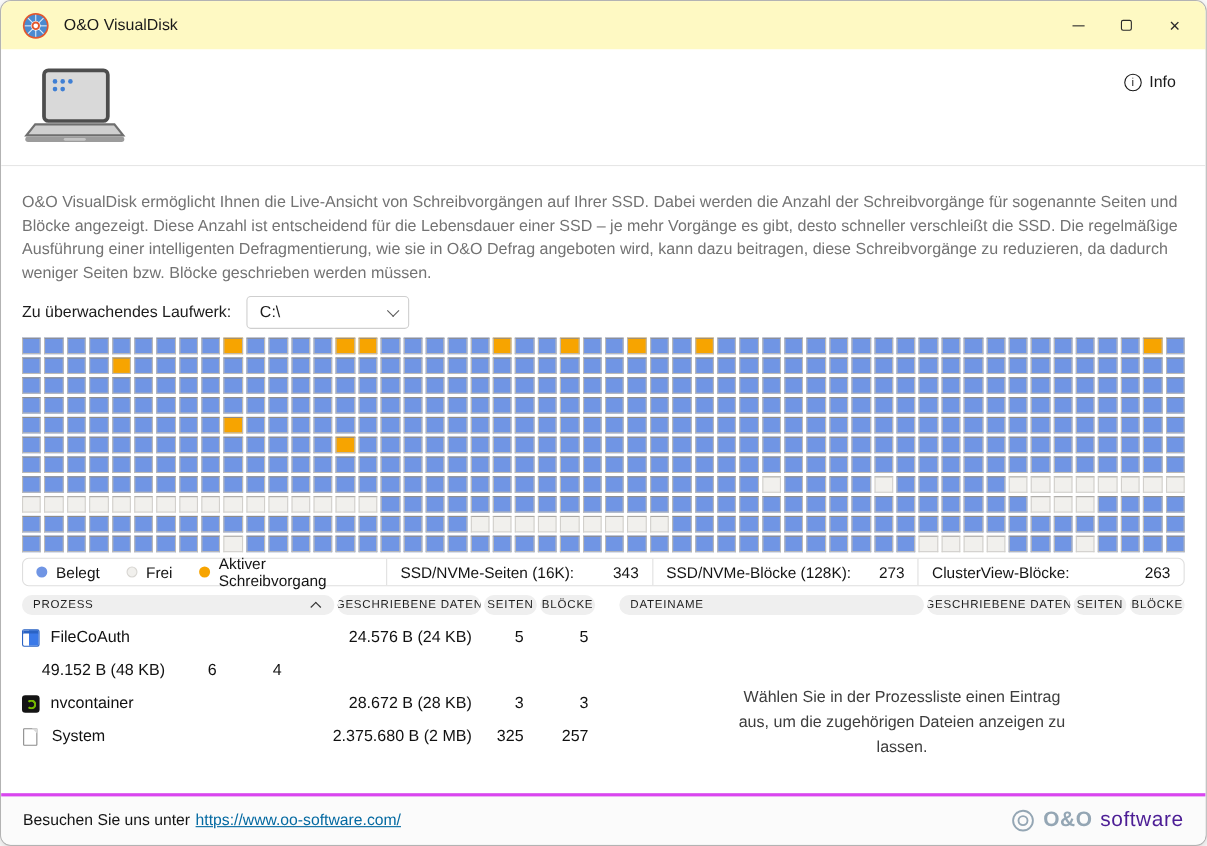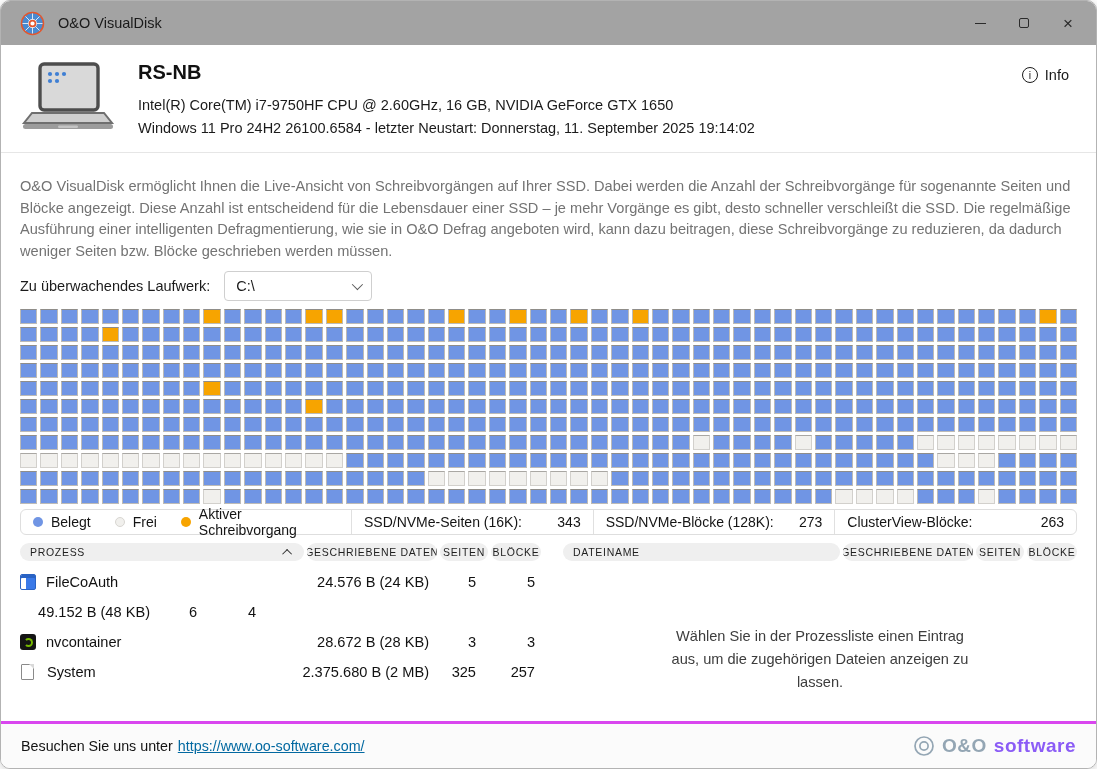--- a/index.html
+++ b/index.html
@@ -16,21 +16,21 @@
     border:1px solid #b3b3b3;
     border-radius:10px;
     overflow:hidden;
     background:#fff;
     display:flex; flex-direction:column;
     box-shadow:0 2px 10px rgba(0,0,0,.18);
   }
   
   .titlebar {
     flex:none; height:44px;
-    background:#a3a3a3;
+    background:#fef9c3;
     display:flex; align-items:center;
     padding:0 6px 0 19px;
   }
   .app-icon { width:25px; height:25px; flex:none; }
   .title-text { margin-left:13px; font-size:14.5px; color:#1a1a1a; }
   .win-controls { margin-left:auto; display:flex; align-items:center; }
   .win-btn { width:44px; height:34px; display:flex; align-items:center; justify-content:center; color:#2b2b2b; }
   .glyph-min { width:11px; height:1px; background:#2b2b2b; display:block; }
   .glyph-max { width:10px; height:10px; border:1px solid #2b2b2b; border-radius:2px; display:block; }
   .glyph-close { font-size:17px; line-height:1; }
@@ -113,21 +113,21 @@
   
   .footer {
     flex:none; height:47px;
     border-top:3px solid #d946ef; background:#fbfbfb;
     display:flex; align-items:center; padding:0 20px;
     font-size:14.3px; color:#141414;
   }
   .footer a { color:#0369a1; text-decoration:underline; margin-left:5px; }
   .brand { margin-left:auto; display:flex; align-items:center; gap:7px; }
   .brand-oo { font-size:19px; font-weight:bold; color:#94a6b4; letter-spacing:.5px; }
-  .brand-sw { font-size:19px; font-weight:bold; color:#8b5cf6; letter-spacing:.5px; }
+  .brand-sw { font-size:19px; font-weight:normal; color:#4c1d95; letter-spacing:.5px; }
 </style>
 </head>
 <body>
 
 <div class="window">
 
   <div class="titlebar">
     <svg class="app-icon" viewBox="0 0 26 26">
       <circle cx="13" cy="13" r="12.2" fill="#e3572e"></circle>
       <circle cx="13" cy="13" r="10.6" fill="#4a8ad0"></circle>
@@ -164,25 +164,20 @@
             <circle cx="30" cy="13" r="2.1"></circle>
               <circle cx="37" cy="13" r="2.1"></circle>
               <circle cx="44" cy="13" r="2.1"></circle>
             <circle cx="30" cy="20" r="2.1"></circle>
               <circle cx="37" cy="20" r="2.1"></circle>
           </g>
           <path d="M12 52 L84 52 L92 62 L4 62 Z" fill="#cfcfcf" stroke="#6f6f6f" stroke-width="2"></path>
           <rect x="3" y="63" width="90" height="5" rx="2.5" fill="#9c9c9c"></rect>
           <rect x="38" y="64.5" width="20" height="2.4" rx="1.2" fill="#c4c4c4"></rect>
         </svg>
-      </div>
-      <div class="machine-info">
-        <div class="machine-name">RS-NB</div>
-        <div class="machine-line">Intel(R) Core(TM) i7-9750HF CPU @ 2.60GHz, 16 GB, NVIDIA GeForce GTX 1650</div>
-        <div class="machine-line">Windows 11 Pro 24H2 26100.6584 - letzter Neustart: Donnerstag, 11. September 2025 19:14:02</div>
       </div>
       <div class="info-btn">
         <span class="info-circle">i</span>
         <span>Info</span>
       </div>
     </div>
 
     <hr class="sep">
 
     <div class="description">O&amp;O VisualDisk ermöglicht Ihnen die Live-Ansicht von Schreibvorgängen auf Ihrer SSD. Dabei werden die Anzahl der Schreibvorgänge für sogenannte Seiten und Blöcke angezeigt. Diese Anzahl ist entscheidend für die Lebensdauer einer SSD – je mehr Vorgänge es gibt, desto schneller verschleißt die SSD. Die regelmäßige Ausführung einer intelligenten Defragmentierung, wie sie in O&amp;O Defrag angeboten wird, kann dazu beitragen, diese Schreibvorgänge zu reduzieren, da dadurch weniger Seiten bzw. Blöcke geschrieben werden müssen.</div>

